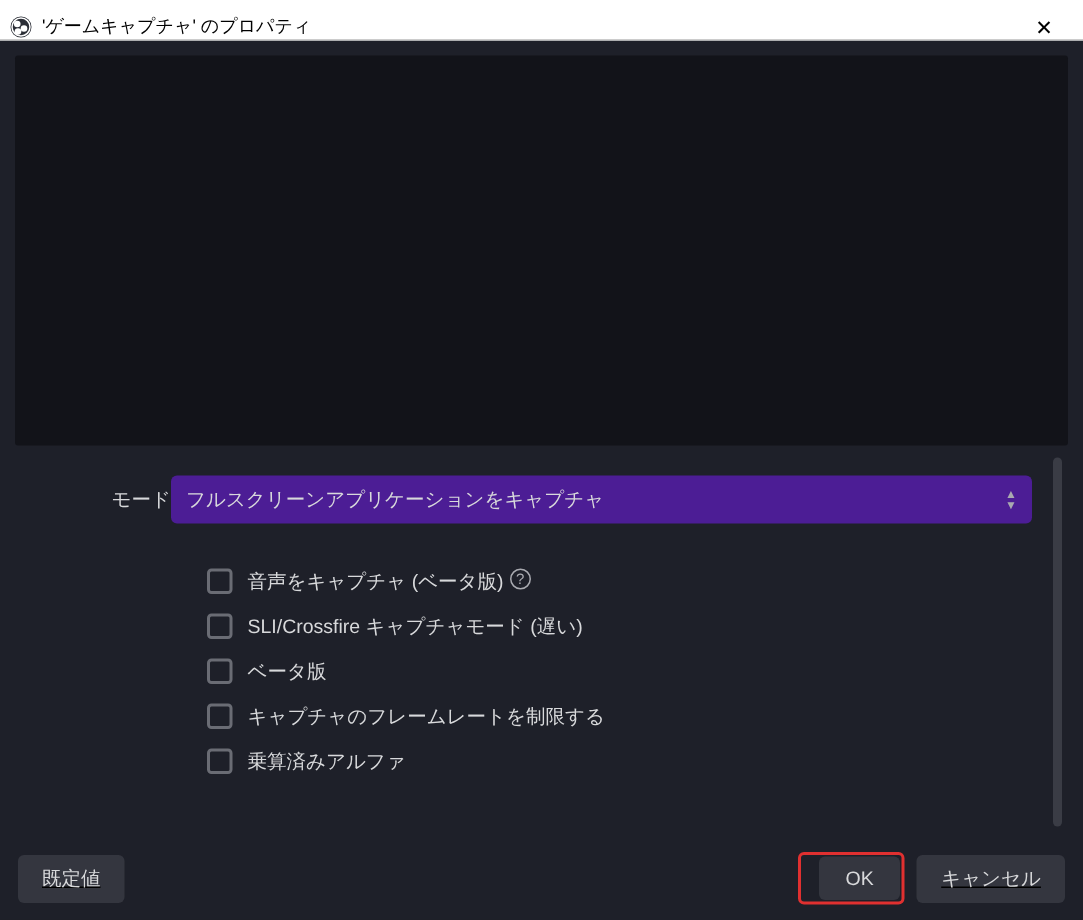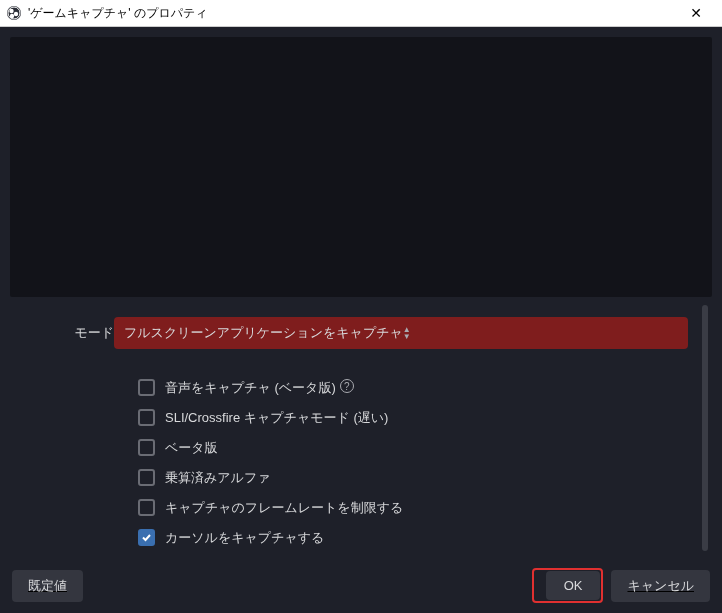--- a/index.html
+++ b/index.html
@@ -12,21 +12,21 @@
   width: 722px;
   height: 613px;
   background: #1e2029;
   overflow: hidden;
   position: relative;
 }
 .titlebar {
   height: 27px;
   background: #fff;
   display: flex;
-  align-items: center;
+  align-items: flex-end;
   padding: 0 6px;
   border-bottom: 1px solid #ccc;
 }
 .titlebar-icon {
   width: 16px;
   height: 16px;
   margin-right: 6px;
 }
 .titlebar-icon svg { display: block; }
 .titlebar-title {
@@ -57,29 +57,29 @@
   margin-bottom: 30px;
 }
 .label-mode {
   width: 84px;
   color: #d8d9db;
   font-size: 13px;
   text-align: right;
 }
 .select-mode {
   flex: 1;
-  background: #7f1d1d;
+  background: #4c1d95;
   color: #d8d9db;
   border: none;
   border-radius: 4px;
   padding: 7px 10px;
   font-size: 13px;
   display: flex;
   align-items: center;
-  justify-content: flex-start;
+  justify-content: space-between;
   cursor: pointer;
 }
 .select-arrows {
   display: flex;
   flex-direction: column;
   font-size: 8px;
   line-height: 7px;
   color: #a9aab0;
 }
 .checkbox-group {
@@ -217,38 +217,30 @@
       <span class="checkbox">
         
       </span>
       <span>ベータ版</span>
     </div>
 
     <div class="checkbox-row">
       <span class="checkbox">
         
       </span>
+      <span>キャプチャのフレームレートを制限する</span>
+    </div>
+
+    <div class="checkbox-row">
+      <span class="checkbox">
+        
+      </span>
       <span>乗算済みアルファ</span>
     </div>
 
-    <div class="checkbox-row">
-      <span class="checkbox">
-        
-      </span>
-      <span>キャプチャのフレームレートを制限する</span>
-    </div>
-
-    <div class="checkbox-row">
-      <span class="checkbox checked">
-        <svg width="11" height="11" viewBox="0 0 11 11">
-            <path d="M2 5.5 L4.5 8 L9 3" stroke="#fff" stroke-width="2" fill="none"></path>
-          </svg>
-      </span>
-      <span>カーソルをキャプチャする</span>
-    </div>
 
   </div>
 </div>
 
 <div class="footer">
   <button class="btn">既定値</button>
   <div class="footer-spacer"></div>
   <span class="ok-highlight">
     <button class="btn btn-ok">OK</button>
   </span>

